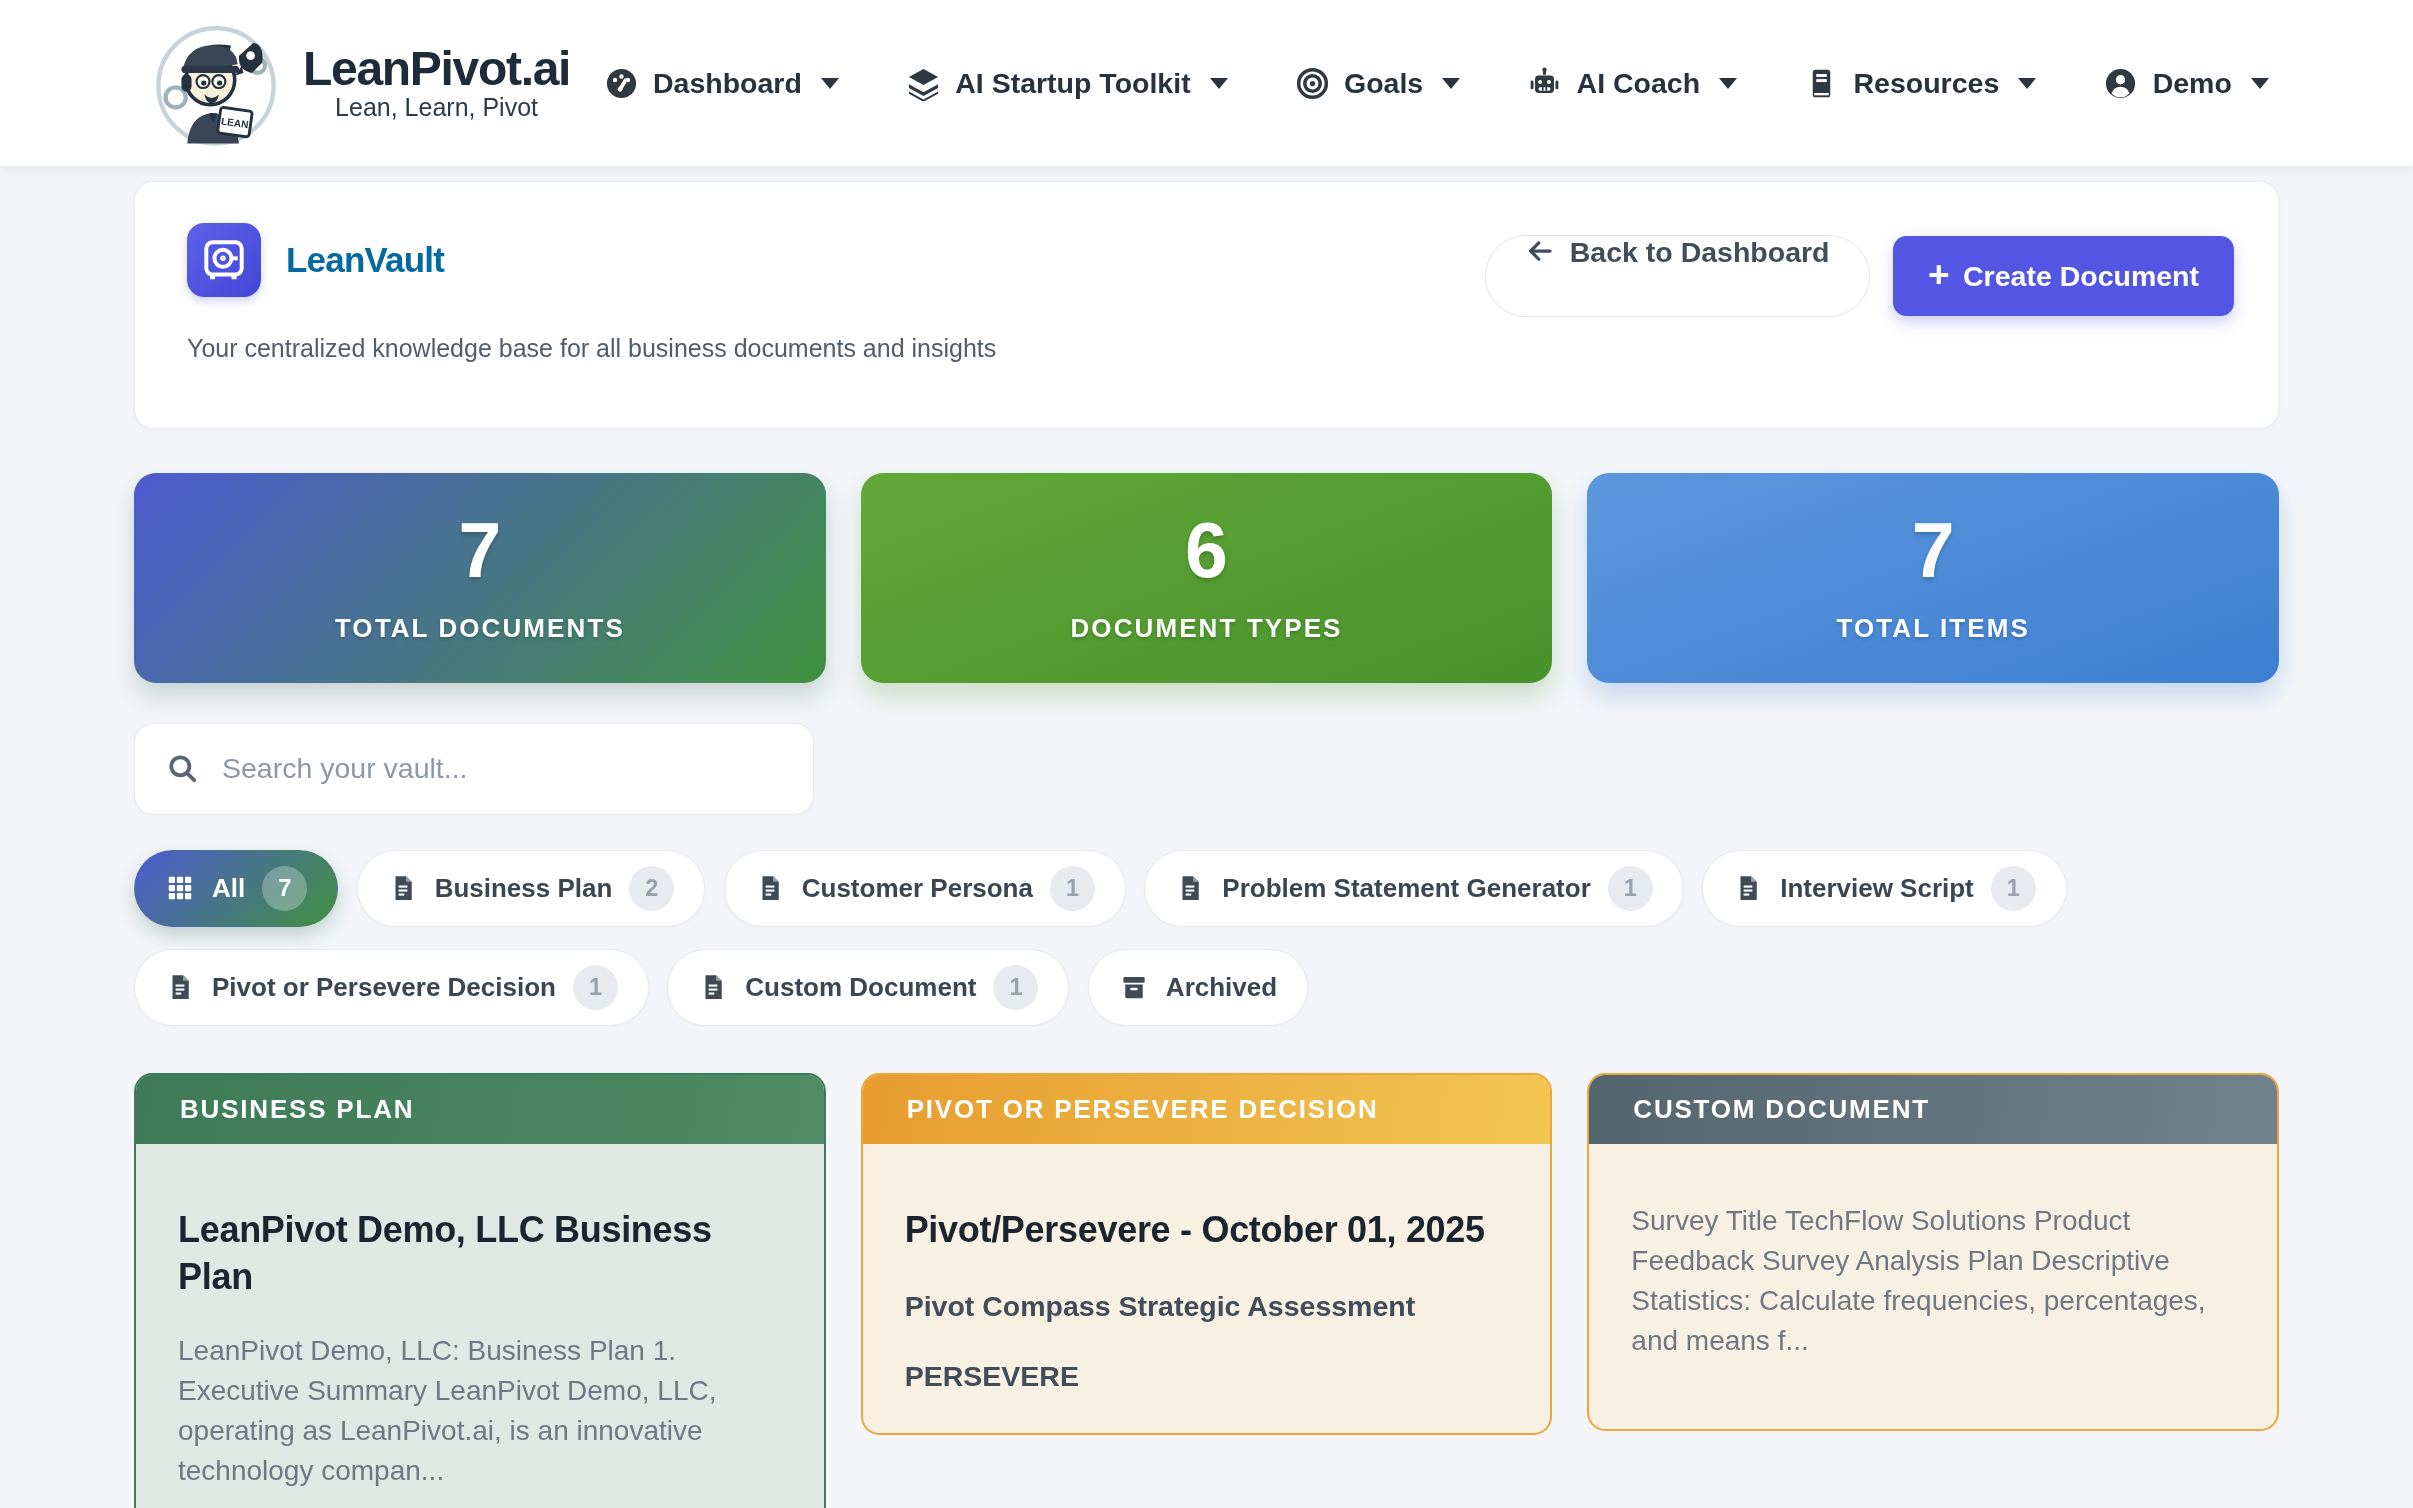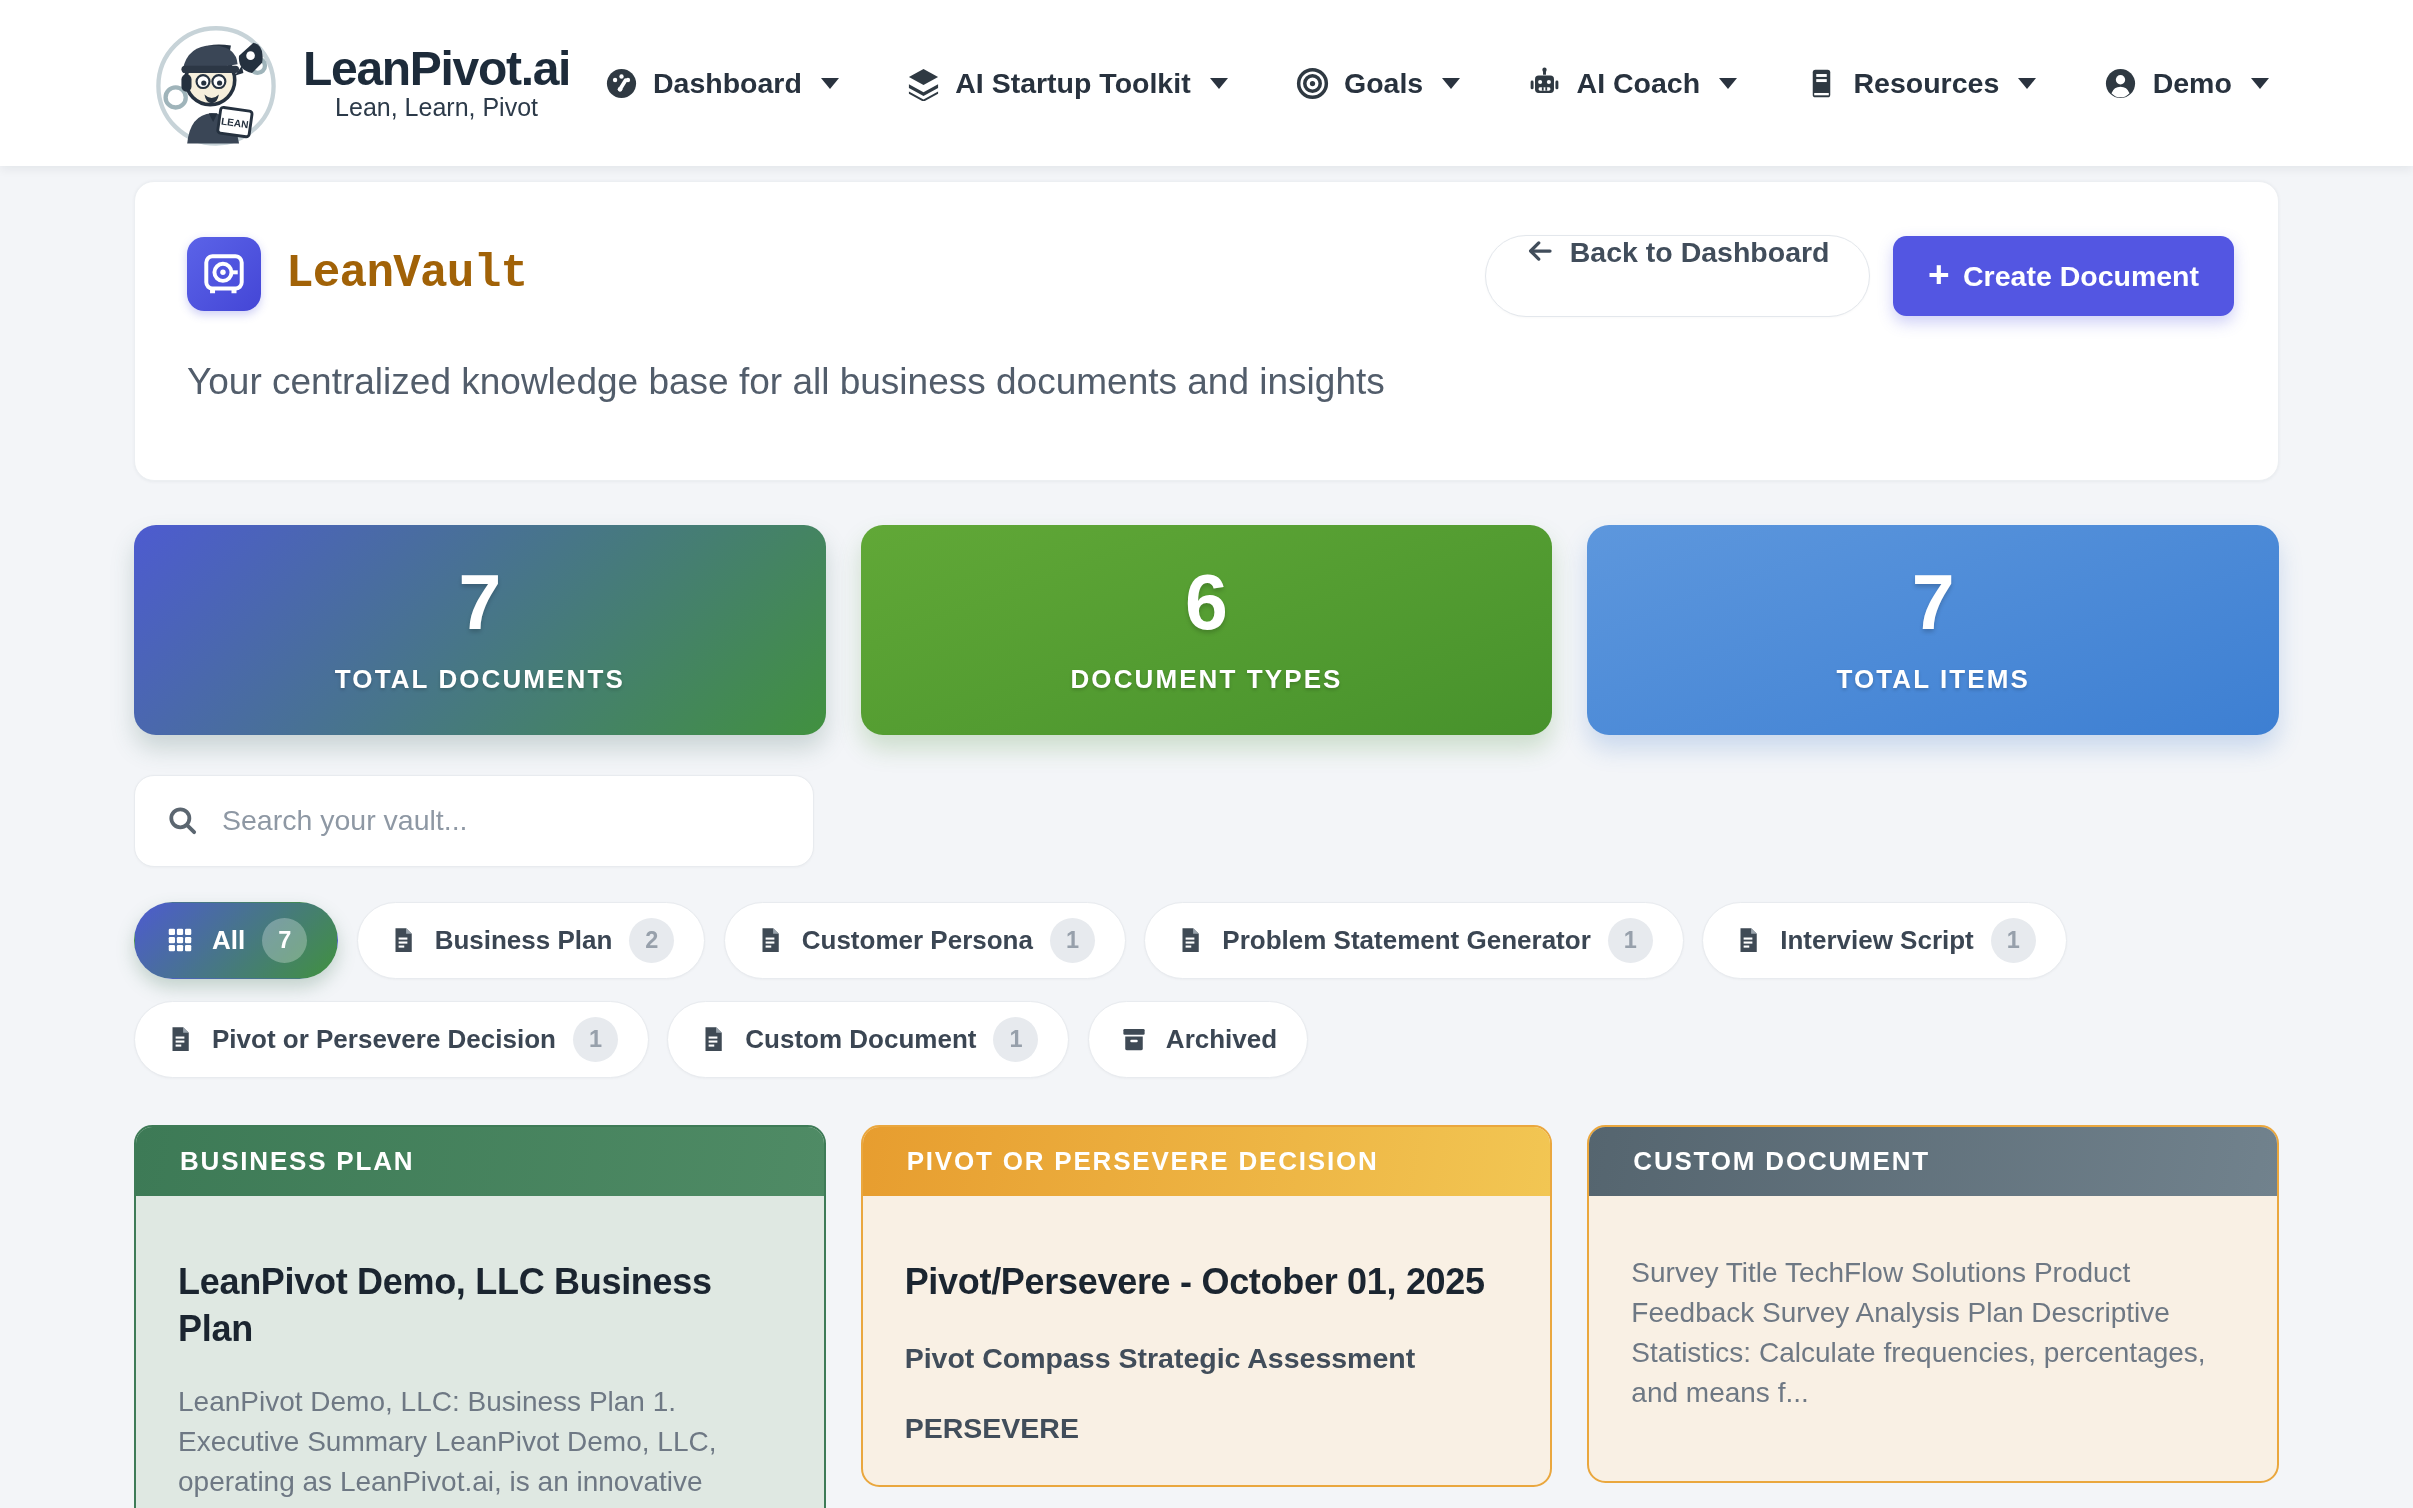--- a/index.html
+++ b/index.html
@@ -41,22 +41,22 @@
     box-shadow:0 0.8px 3.4px rgba(25,35,50,.05);
   }
   .title-row { display:flex; align-items:center; gap:25px; }
   .vault-tile {
     width:74px; height:74px; border-radius:17px;
     background:linear-gradient(135deg,#5b63e8,#4446d6);
     display:flex; align-items:center; justify-content:center;
     box-shadow:0 3.4px 8.4px rgba(70,75,220,.25);
   }
   .vault-tile svg { width:50px; height:50px; }
-  .page-title { font-size:46px; font-weight:800; color:#a16207; letter-spacing:-0.8px;font-family:Liberation Mono, monospace; }
-  .page-sub { font-size:37px; color:#525d6b; margin-top:30px; }
+  .page-title { font-size:35px; font-weight:800; color:#0369a1; letter-spacing:-0.8px; }
+  .page-sub { font-size:25px; color:#525d6b; margin-top:30px; }
   .header-actions { display:flex; align-items:center; gap:23.5px; margin-top:18.4px; }
   .btn-back {
     display:flex; align-items:flex-start; gap:15px;
     background:#fff; border:1.7px solid #e3e7ec; border-radius:837px;
     height:82px; padding:0 39px;
     font-size:28.5px; font-weight:700; color:#414d5b; cursor:pointer;
     font-family:inherit; box-shadow:0 0.8px 2.5px rgba(0,0,0,.03);
   }
   .btn-back svg { width:30px; height:30px; }
   .btn-create {

